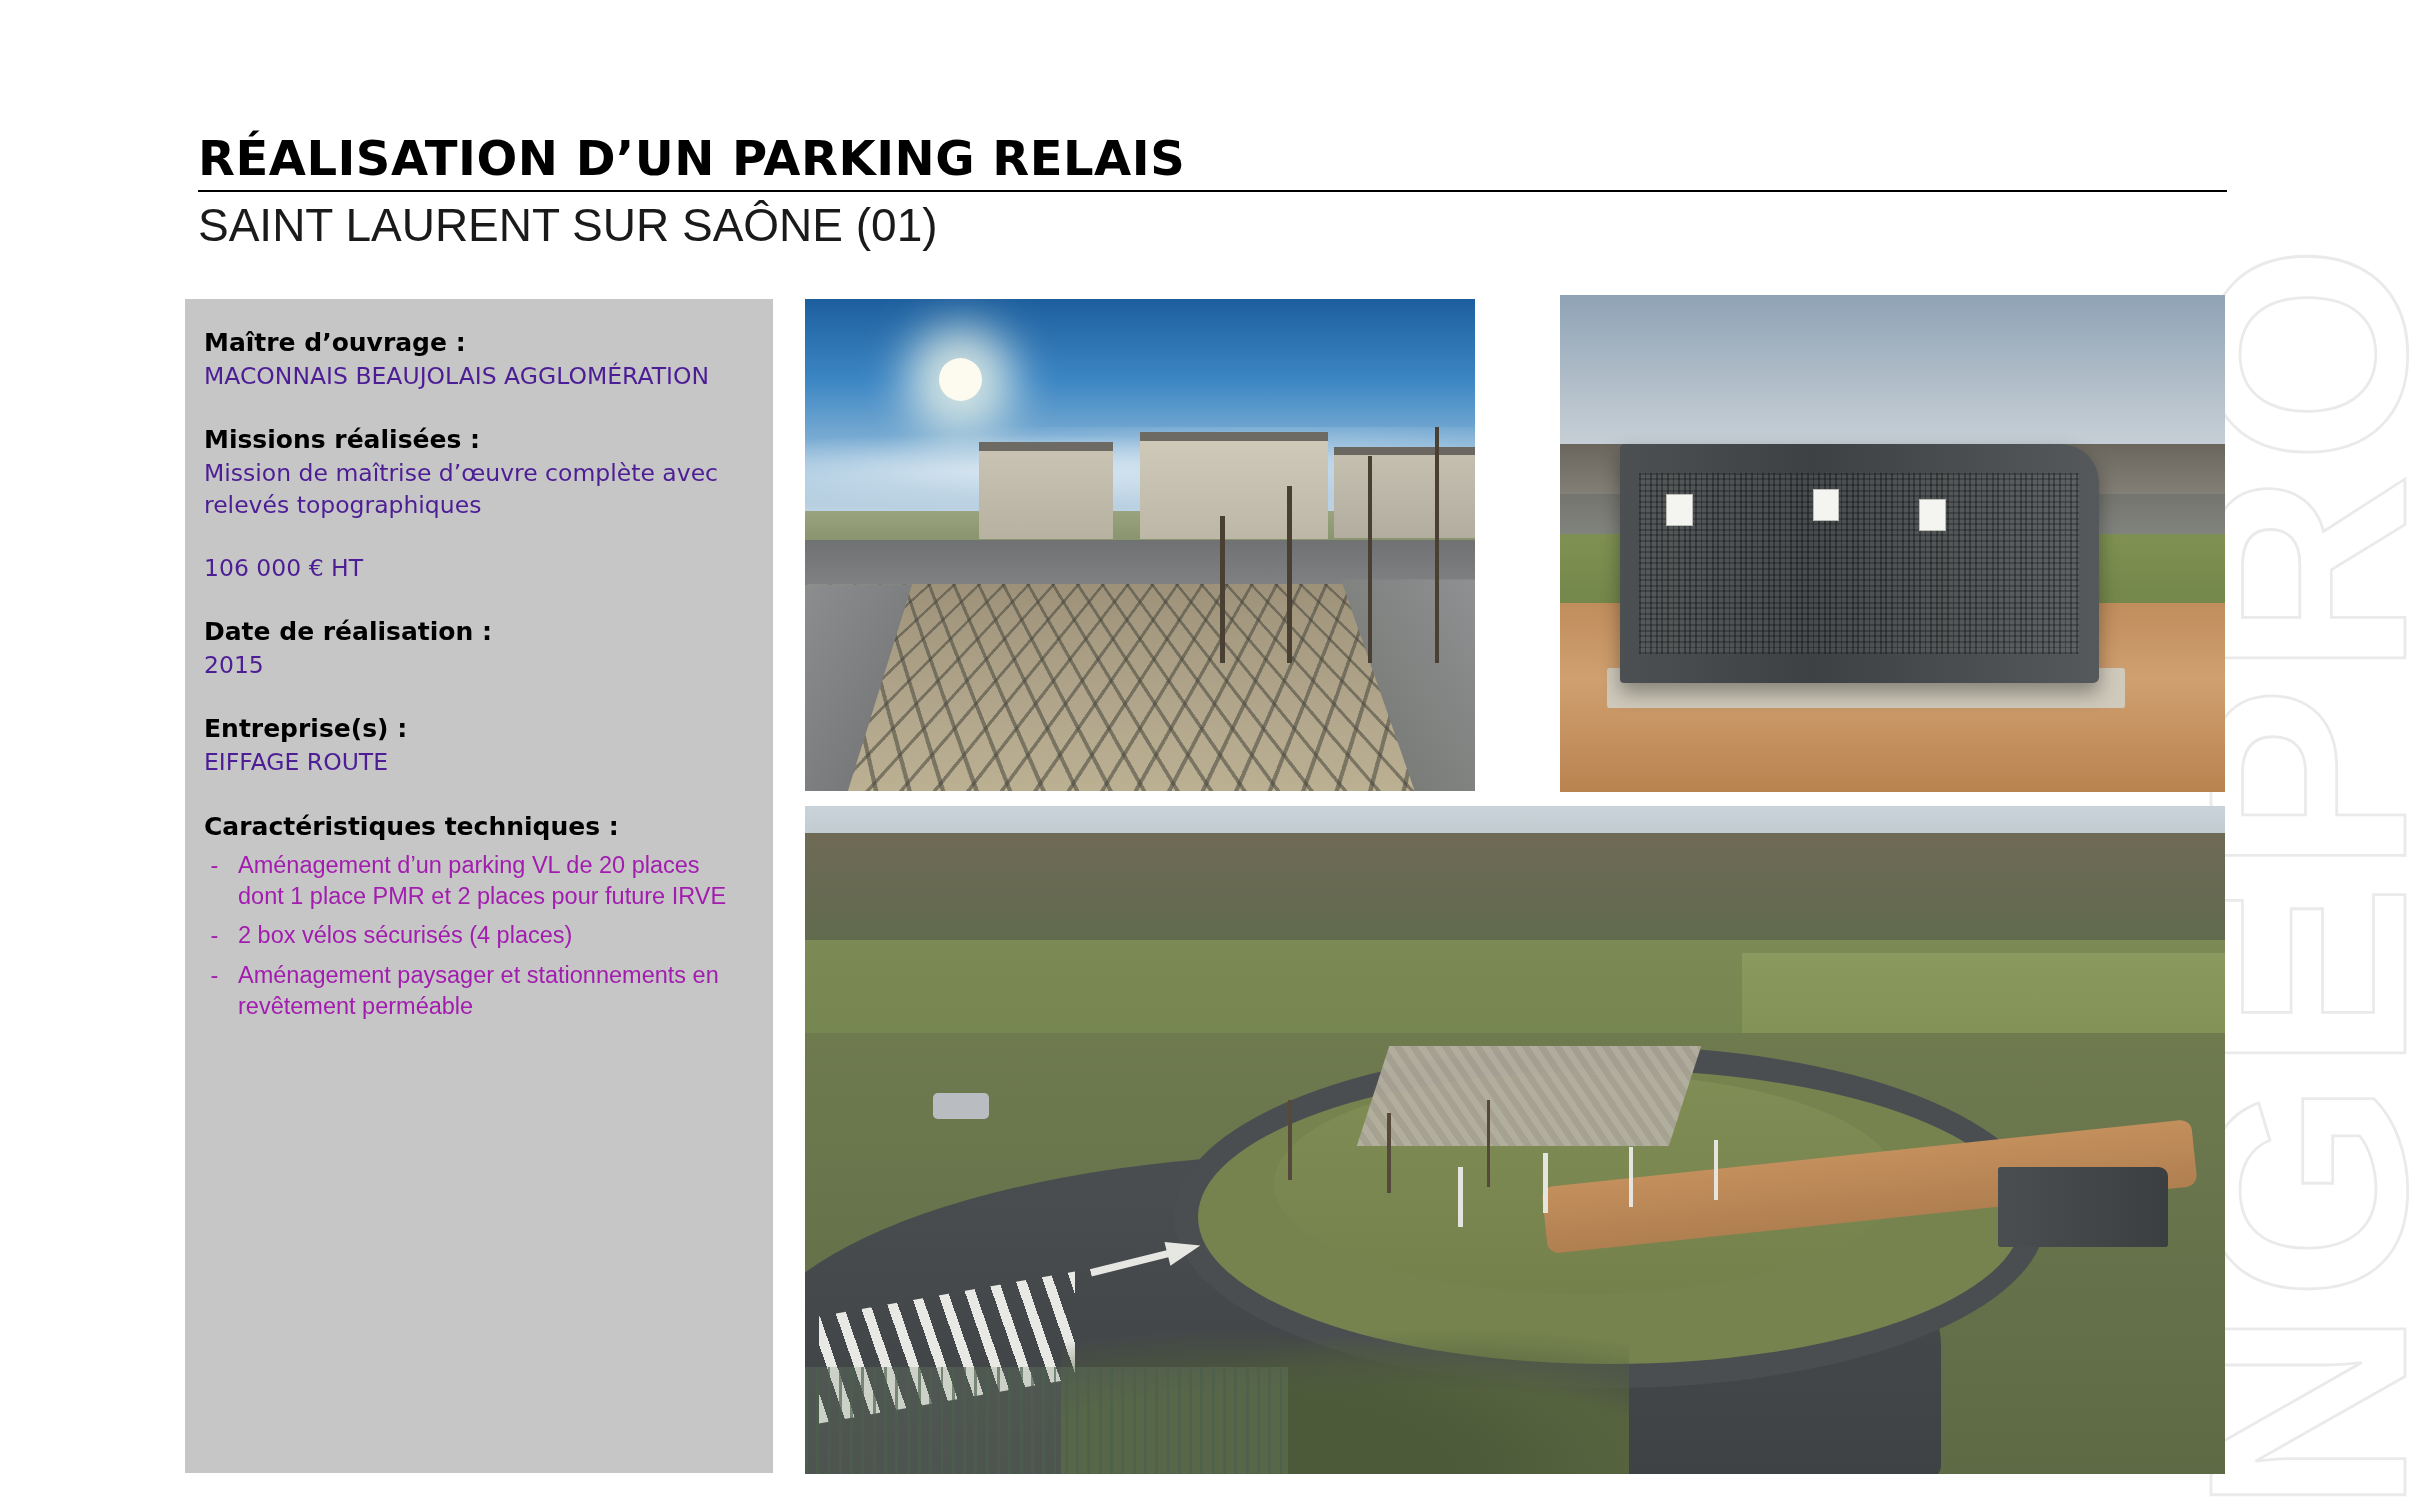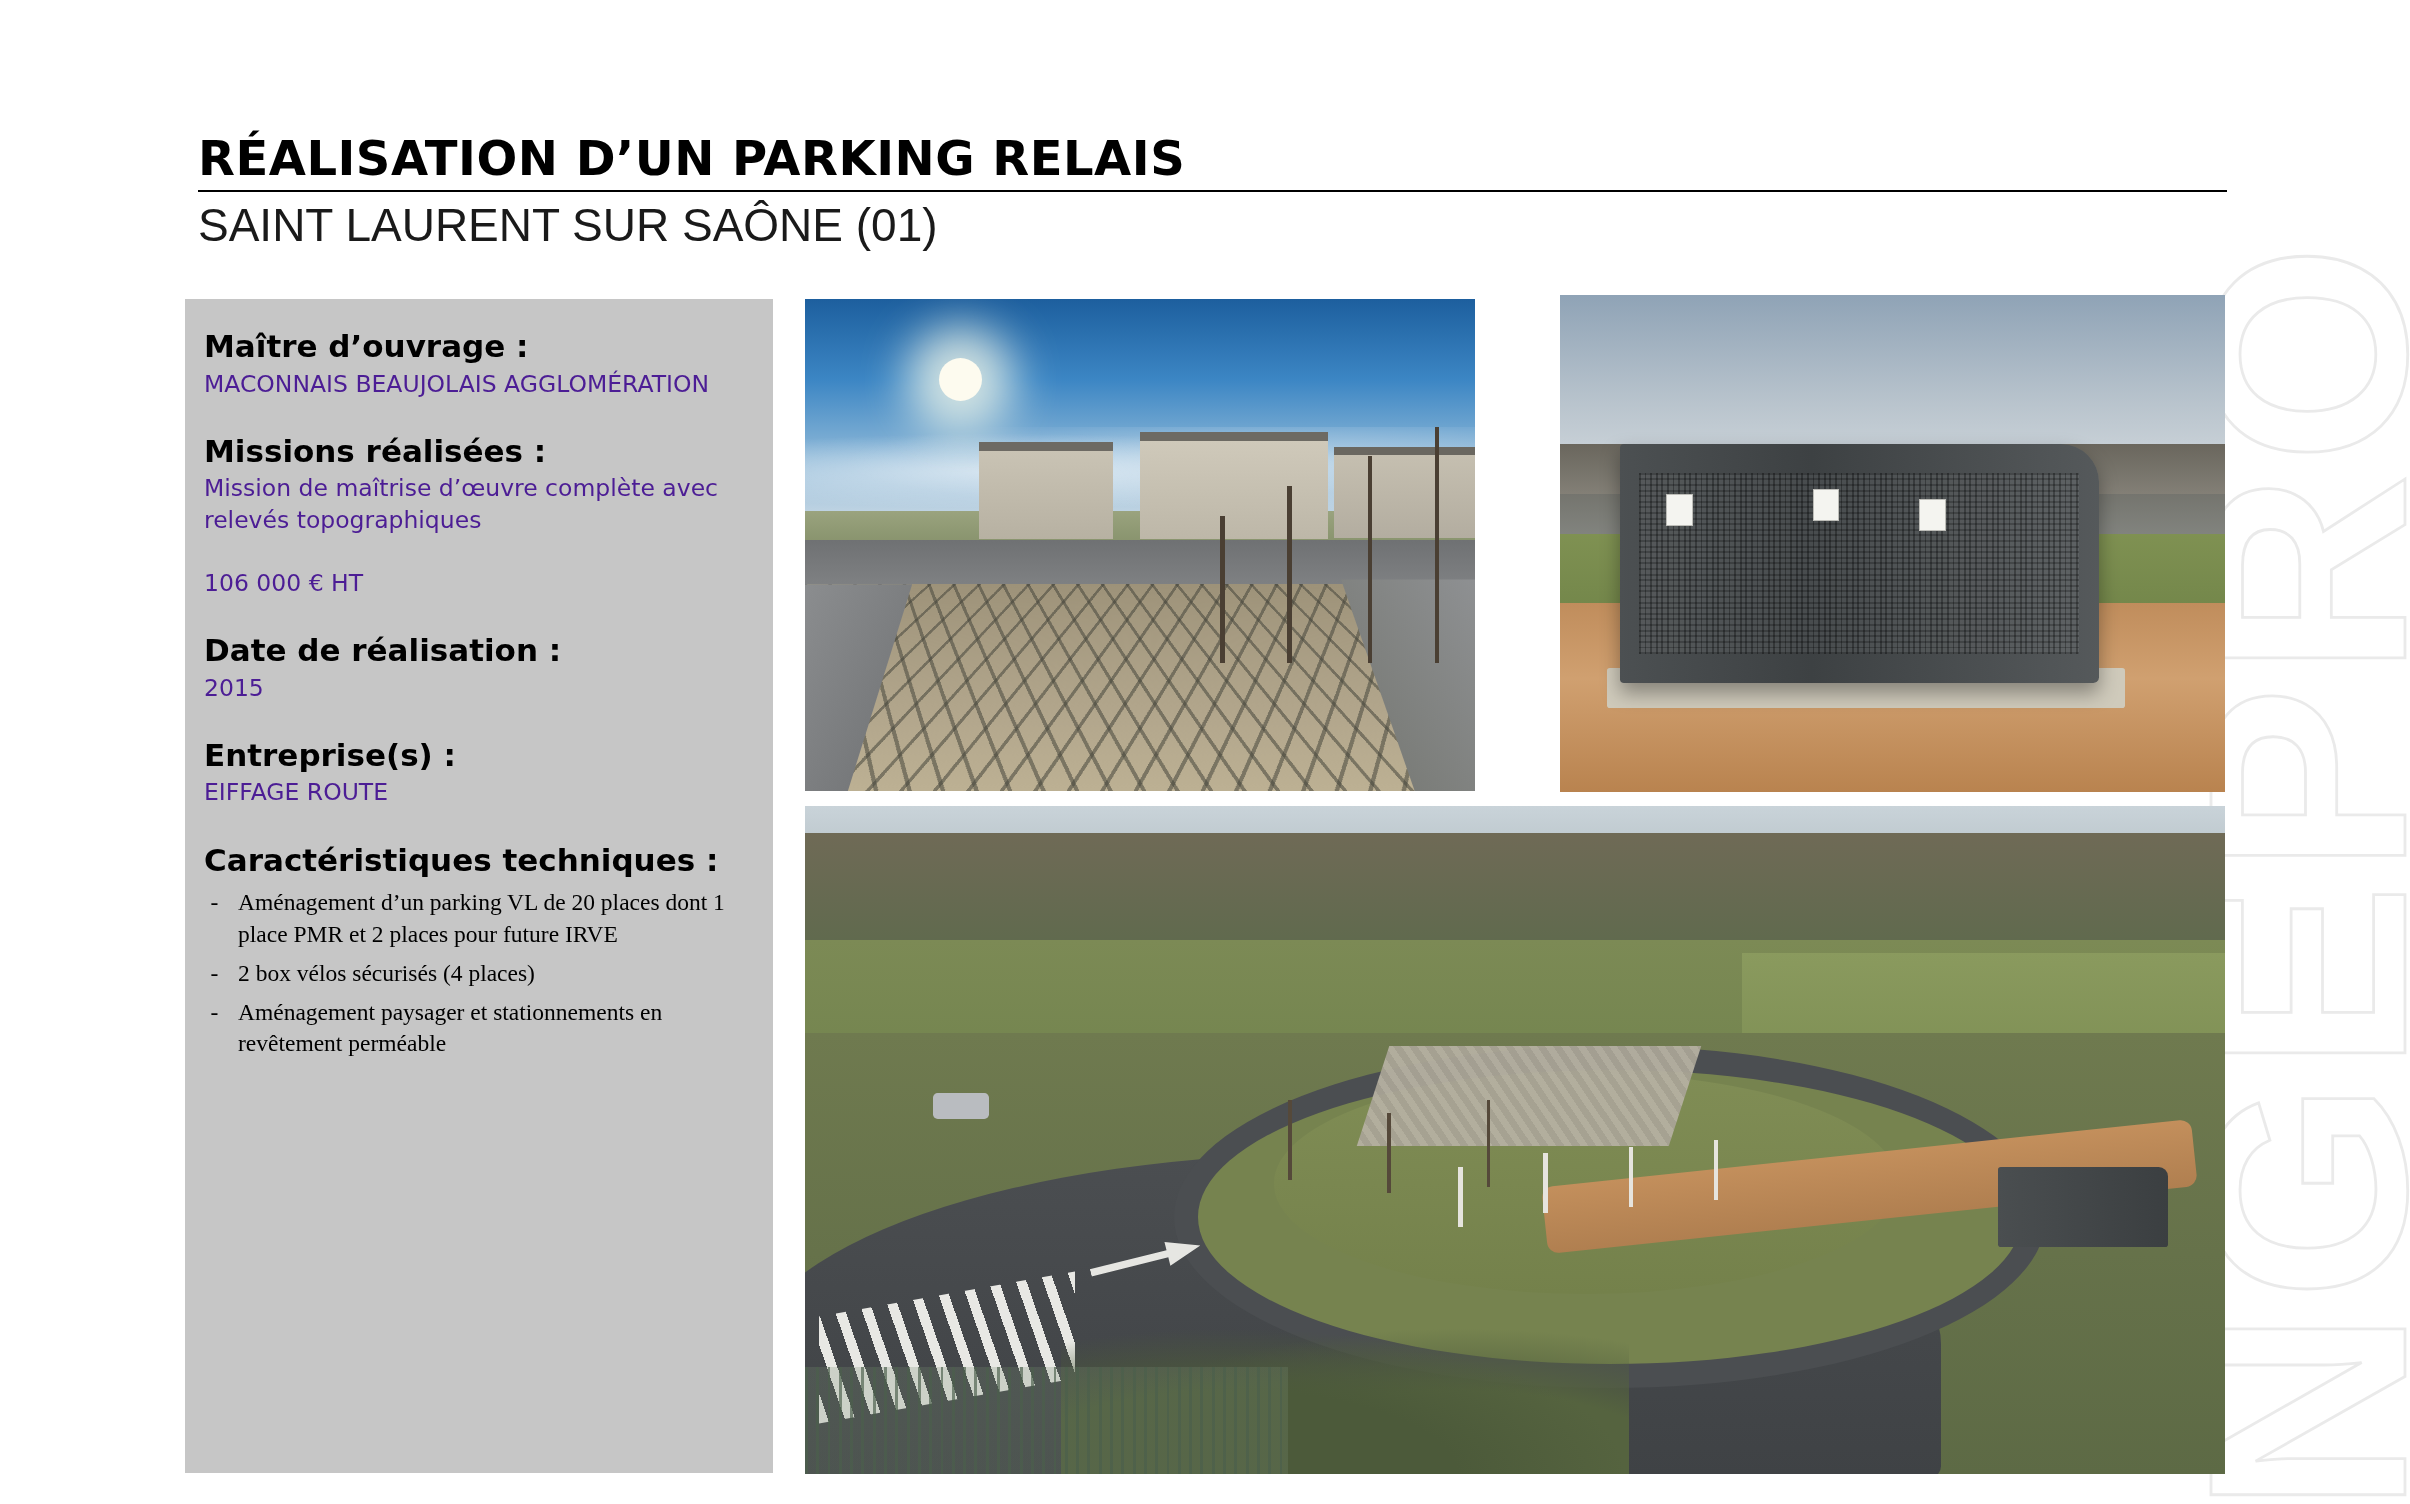--- a/index.html
+++ b/index.html
@@ -76,41 +76,41 @@
     background: #c6c6c6;
     box-sizing: border-box;
     padding: 28px 28px 19px 19px;
   }
   .info-block {
     margin-bottom: 32px;
   }
   .info-label {
     font-family: "DejaVu Sans", sans-serif;
     font-weight: bold;
-    font-size: 31px;
+    font-size: 25px;
     color: #000000;
     line-height: 1.25;
     margin-bottom: 2.8px;
   }
   .info-value {
     font-family: "DejaVu Sans", sans-serif;
     font-weight: normal;
     font-size: 23.5px;
     color: #4c1d95;
     line-height: 1.33;
   }
   .bullets {
     margin: 0;
     padding: 0;
     list-style: none;
   }
   .bullets li {
-    font-family: Liberation Serif, serif;
+    font-family: Liberation Sans, sans-serif;
     font-size: 23.5px;
-    color: #000000;
+    color: #a21caf;
     line-height: 1.33;
     padding-left: 34px;
     position: relative;
     margin-bottom: 1.9px;
     margin-top: 8px;
   }
   .bullets li::before {
     content: "-";
     position: absolute;
     left: 6.6px;

